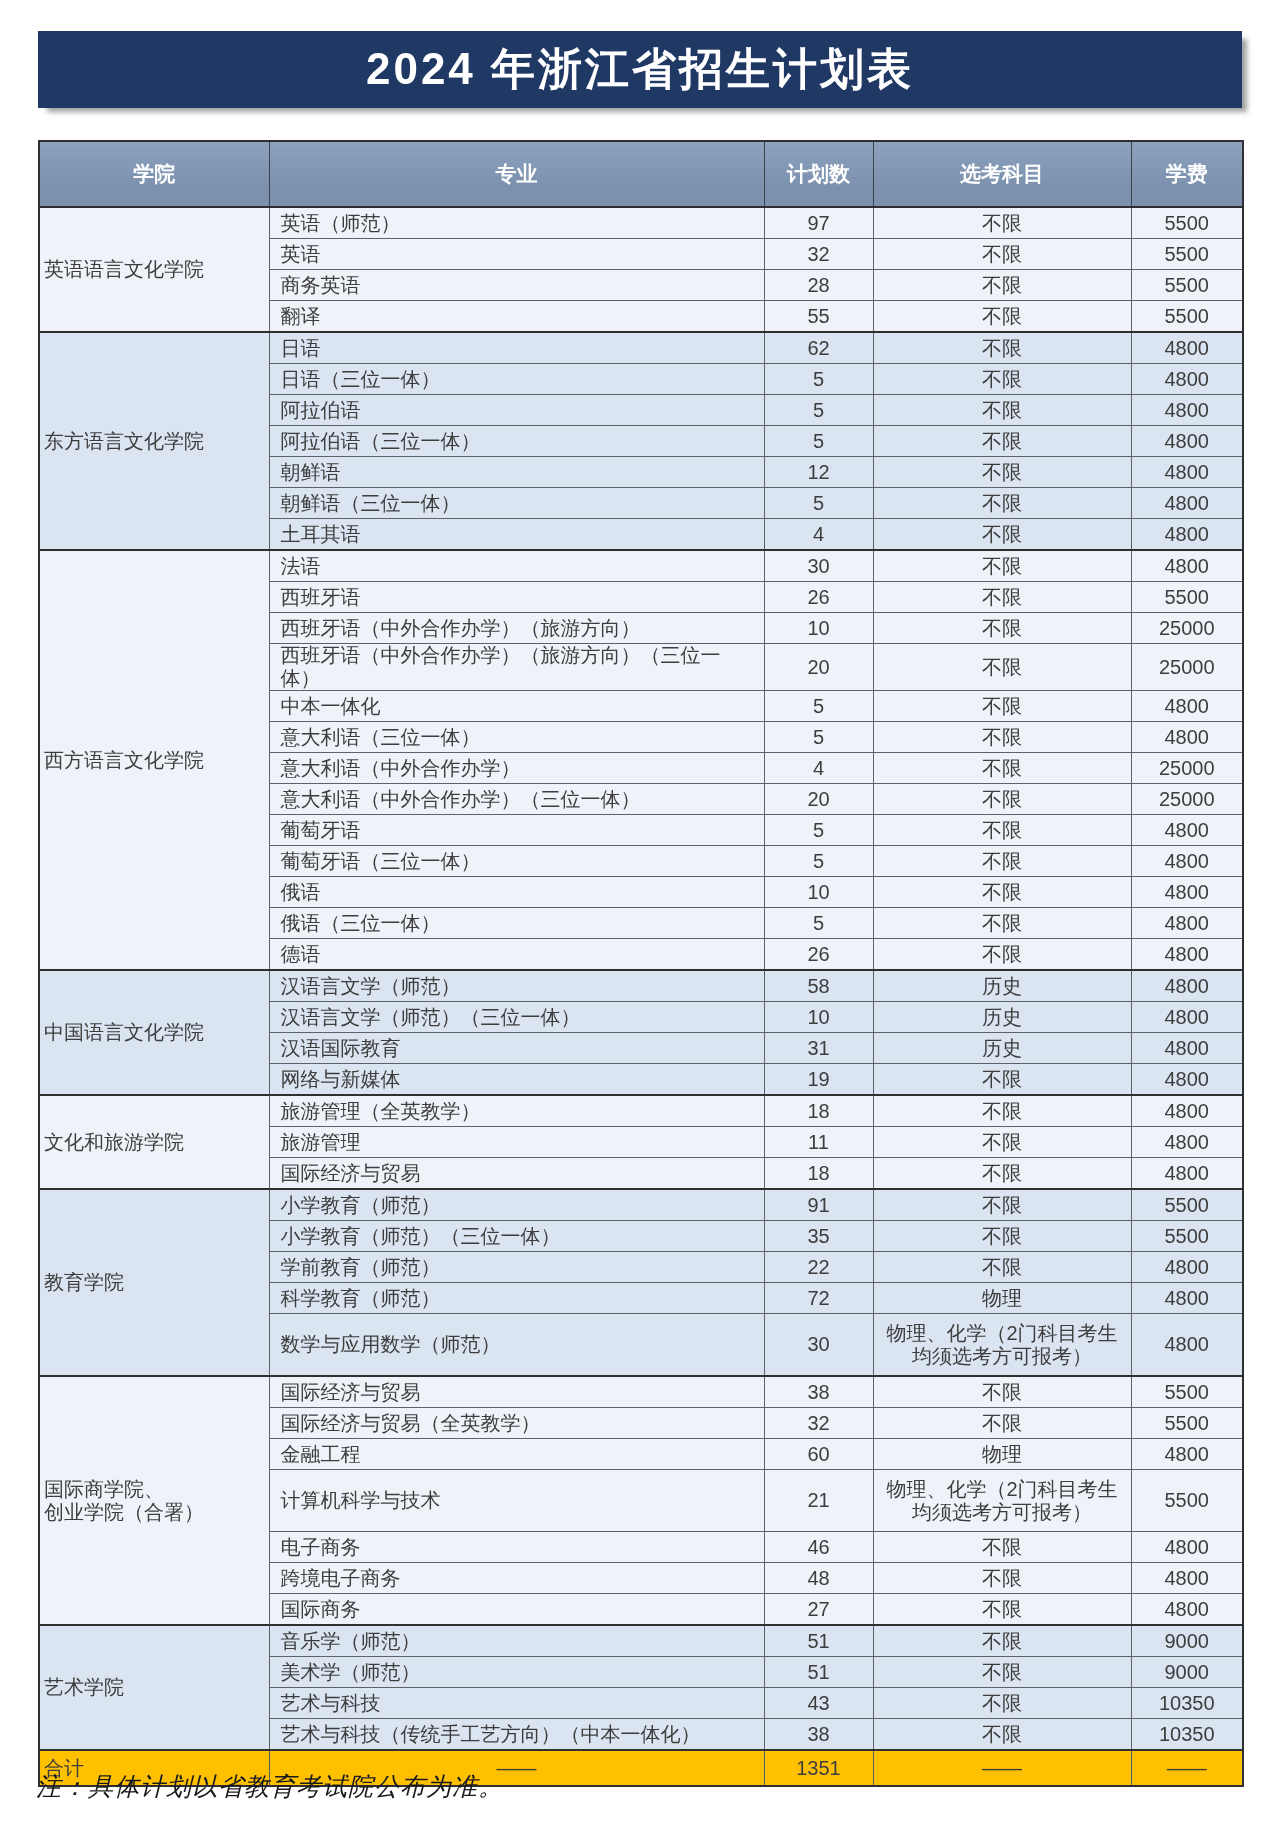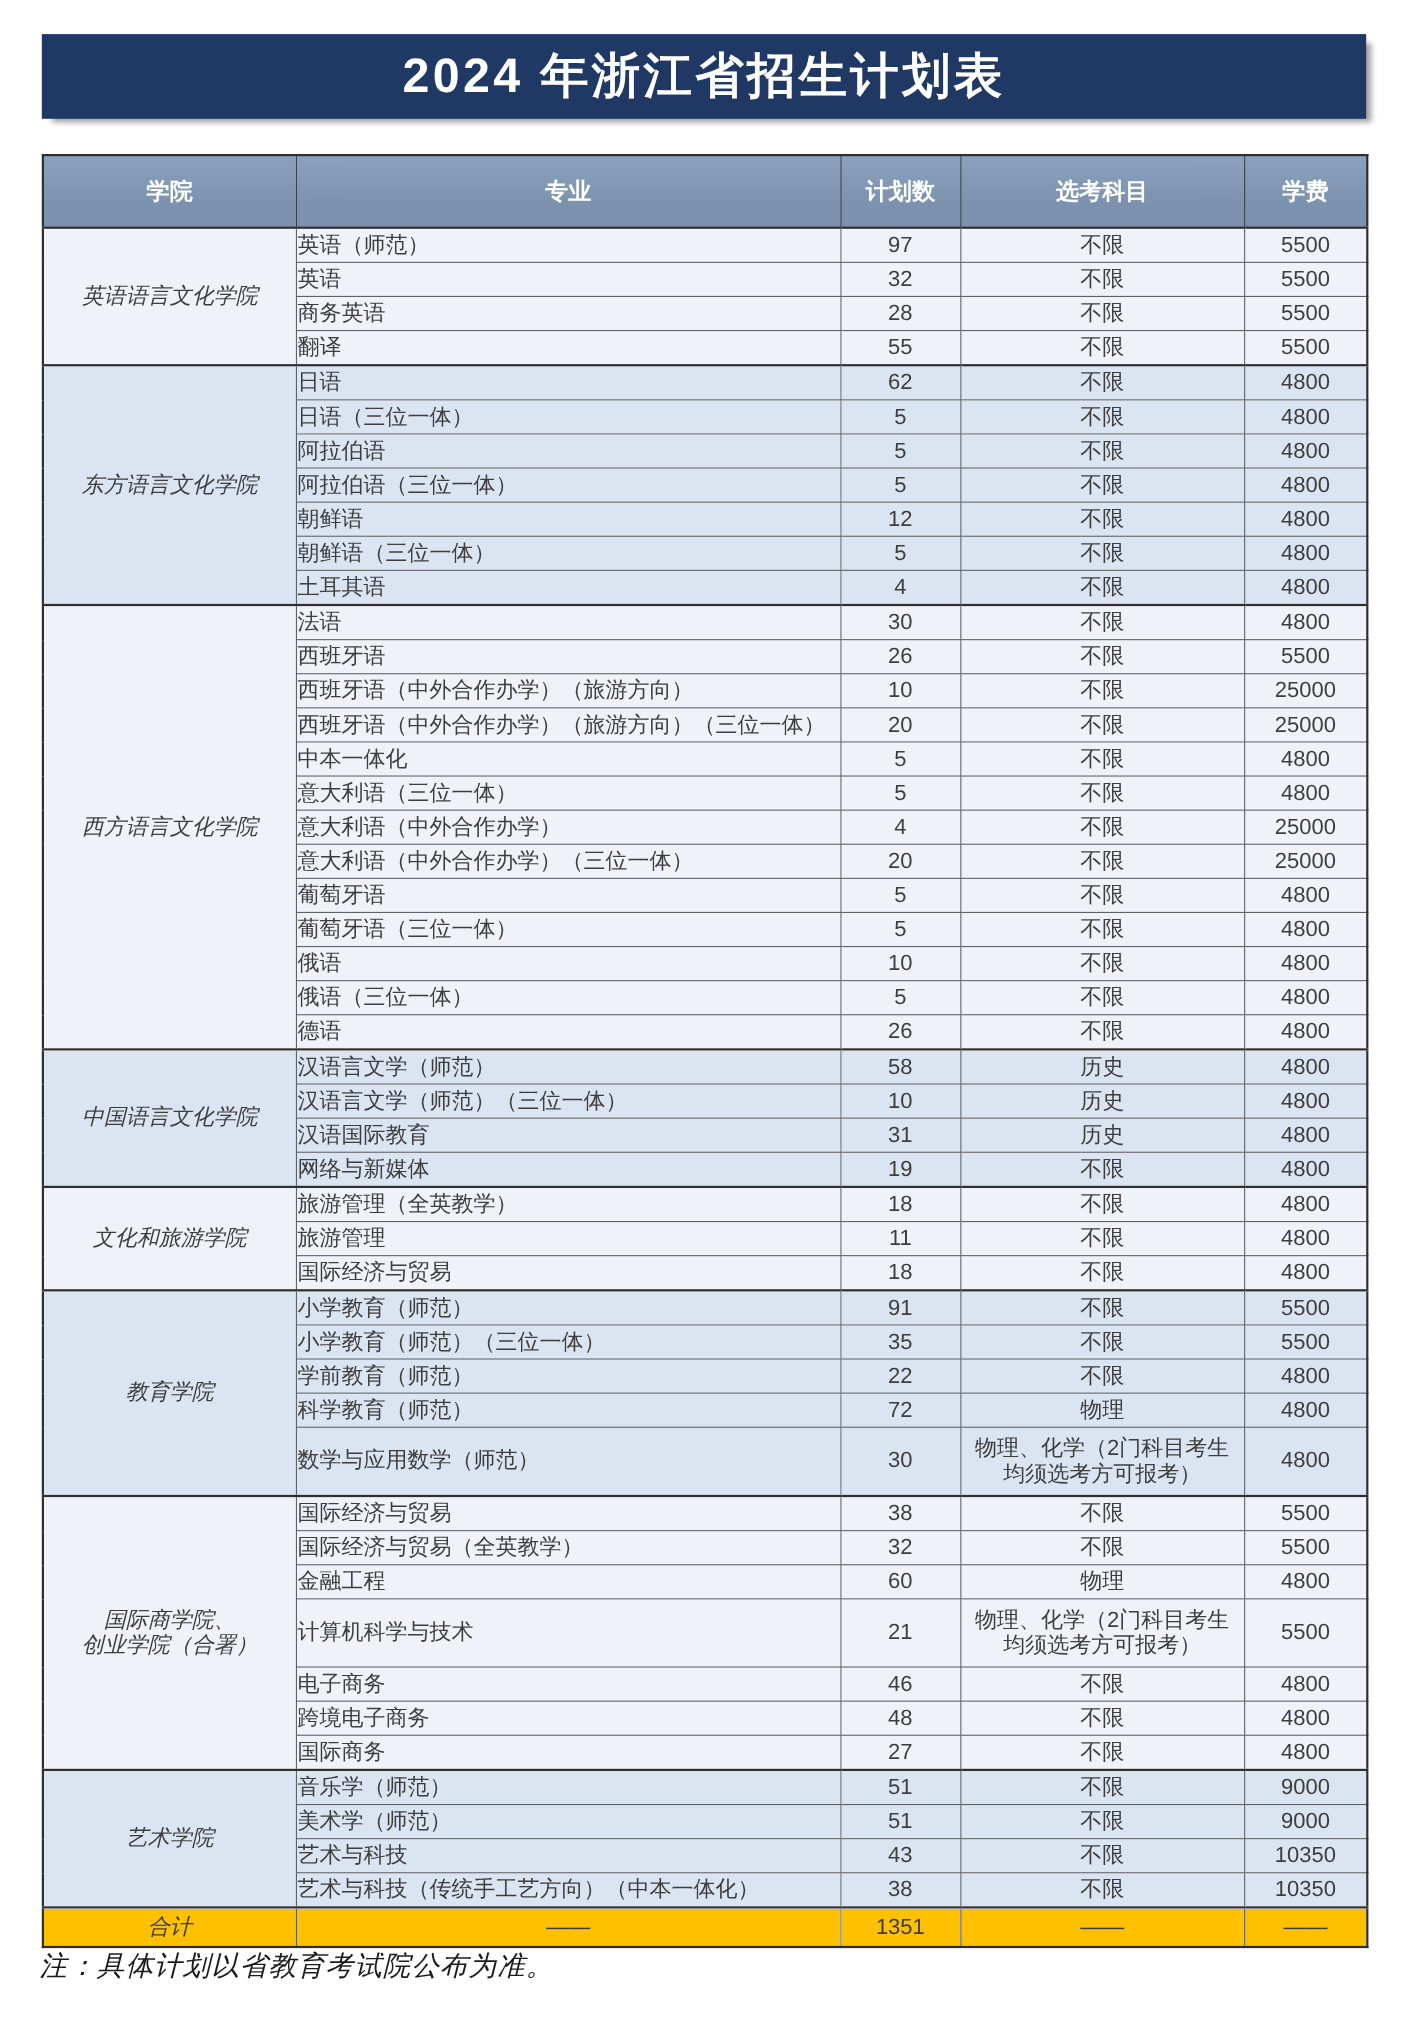--- a/index.html
+++ b/index.html
@@ -34,22 +34,22 @@
     border-bottom:2px solid #2f2f2f;
   }
   table.plan td {
     font-size:20px; color:#3d3d3d;
     height:30px; padding:0 4px;
     border:1px solid #5d6269;
     text-align:center; vertical-align:middle;
     line-height:1.15;
     overflow:hidden;
   }
-  table.plan td.major { text-align:left; padding-left:1px; }
-  table.plan td.college { text-align:center; white-space:pre-line;font-style:italic; }
+  table.plan td.major { text-align:left; padding-left:11px; }
+  table.plan td.college { text-align:left; white-space:pre-line; }
   tr.light td { background:var(--group-light,#eff3f9); }
   tr.blue  td { background:var(--group-blue,#dbe4f1); }
   tr.group-start td { border-top:2px solid #2f2f2f; }
   tr.tall td { height:61px; }
   td.subjects-small { font-size:18px; padding:0 6px; }
   tfoot td {
     background:var(--gold,#ffc000) !important;
     height:34px !important;
     font-size:20px; color:#404040;
     border-top:2px solid #2f2f2f !important;

